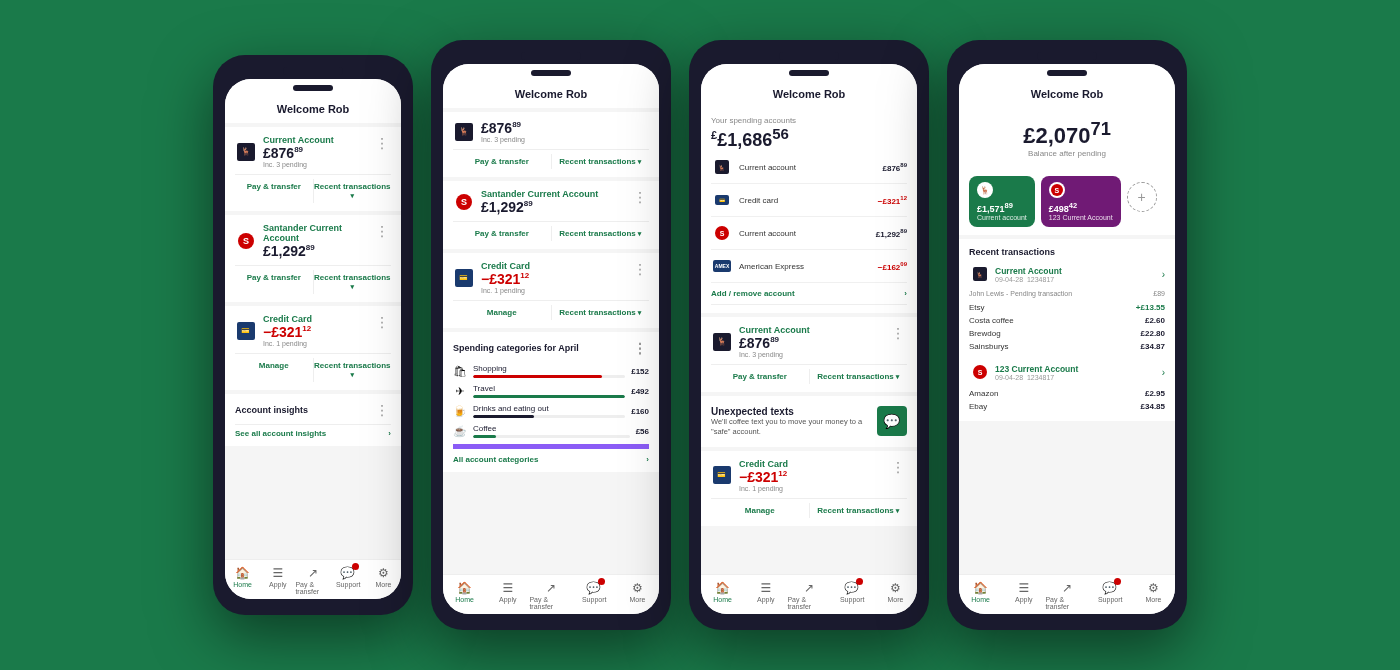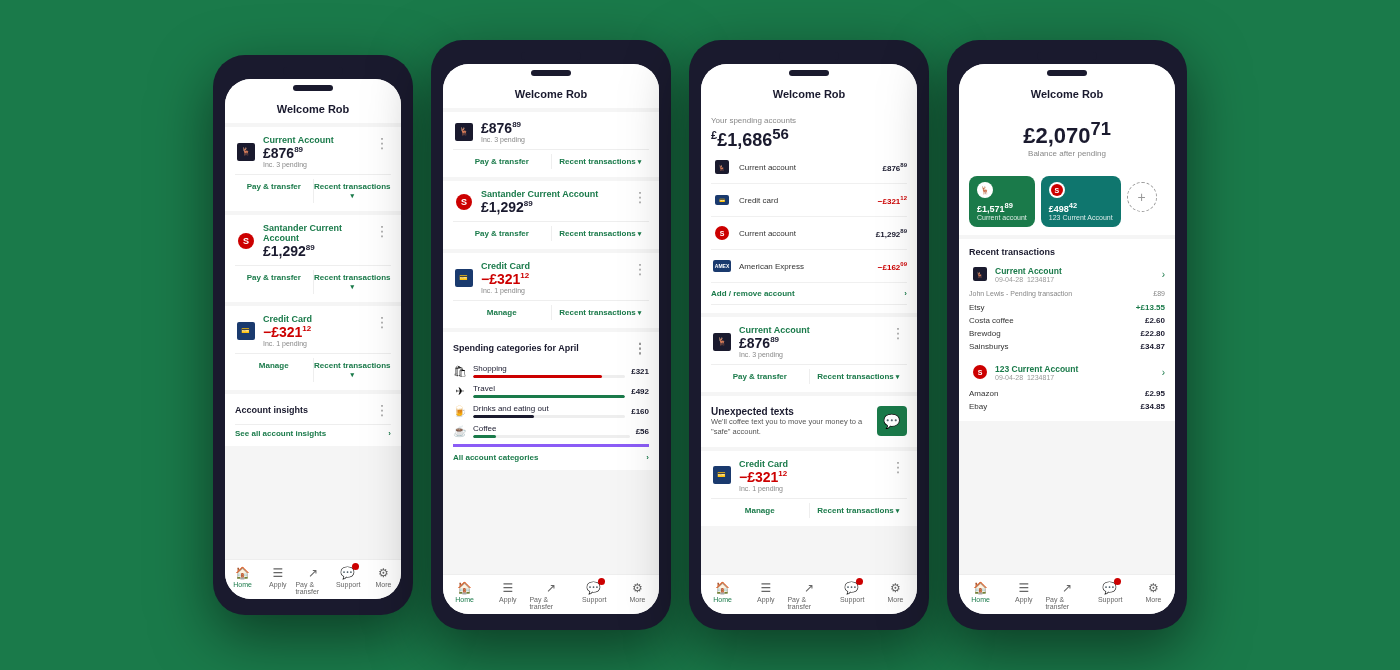--- a/index.html
+++ b/index.html
@@ -321,21 +321,21 @@
     }
     .category-amount {
       font-size: 8px;
       font-weight: 600;
       color: #1a1a2e;
     }
     .all-categories {
       display: flex;
       justify-content: space-between;
       align-items: center;
-      border-top: 3px solid #8b5cf6;
+      border-top: 5px solid #8b5cf6;
       padding-top: 6px;
       margin-top: 4px;
       font-size: 8px;
       font-weight: 600;
       color: #1a7a4a;
       cursor: pointer;
     }
 
     
     .spending-overview {
@@ -437,21 +437,21 @@
     }
     .chip {
       border-radius: 8px;
       padding: 6px 8px;
       display: flex;
       flex-direction: column;
       align-items: flex-start;
       min-width: 60px;
     }
     .chip.green { background: #1a7a4a; }
-    .chip.red { background: #0f766e; }
+    .chip.red { background: #701a75; }
     .chip-amount {
       font-size: 9px;
       font-weight: 700;
       color: white;
     }
     .chip-label {
       font-size: 7px;
       color: rgba(255,255,255,0.85);
     }
     .chip-icon {
@@ -743,21 +743,21 @@
           <div class="dots-menu">⋮</div>
         </div>
         <div class="category-item">
           <div class="category-icon">🛍</div>
           <div class="category-info">
             <div class="category-name">Shopping</div>
             <div class="category-bar-container">
               <div class="category-bar" style="width:85%;background:#c00;"></div>
             </div>
           </div>
-          <div class="category-amount">£321</div>
+          <div class="category-amount">£152</div>
         </div>
         <div class="category-item">
           <div class="category-icon">✈</div>
           <div class="category-info">
             <div class="category-name">Travel</div>
             <div class="category-bar-container">
               <div class="category-bar" style="width:100%;background:#1a7a4a;"></div>
             </div>
           </div>
           <div class="category-amount">£492</div>

